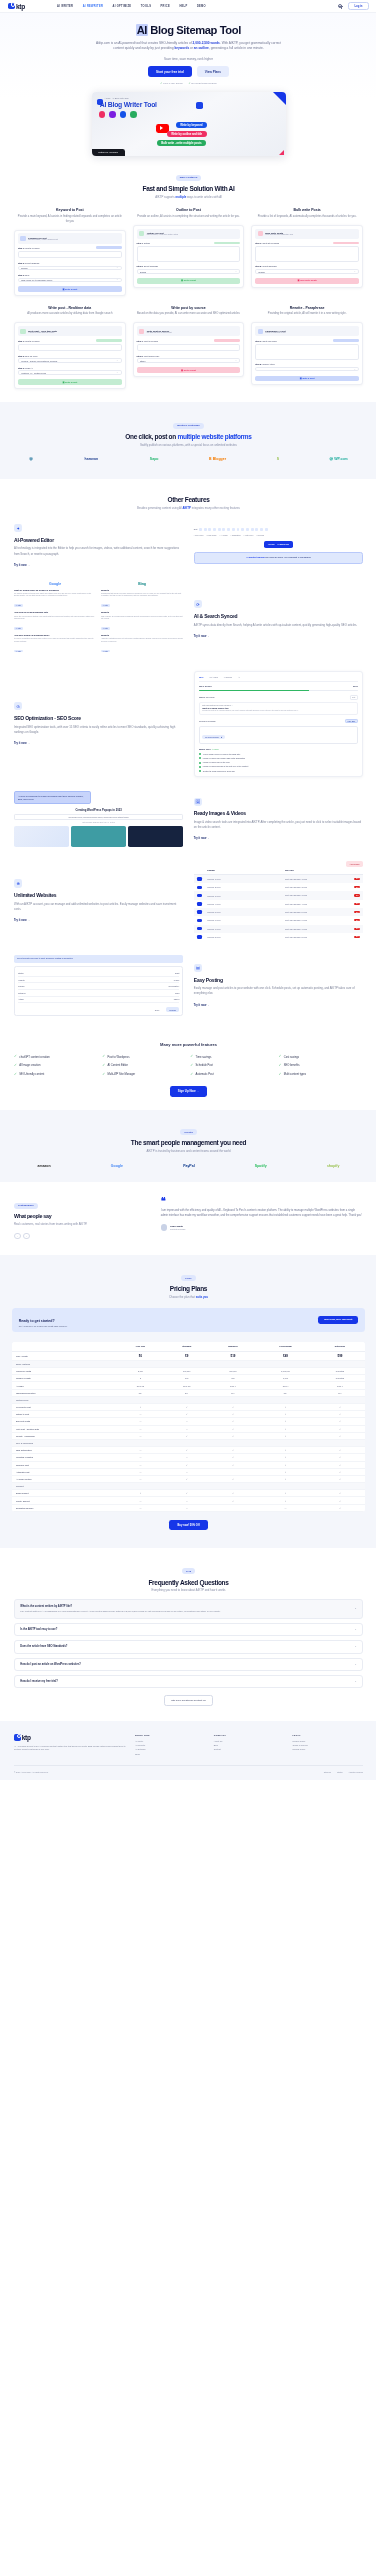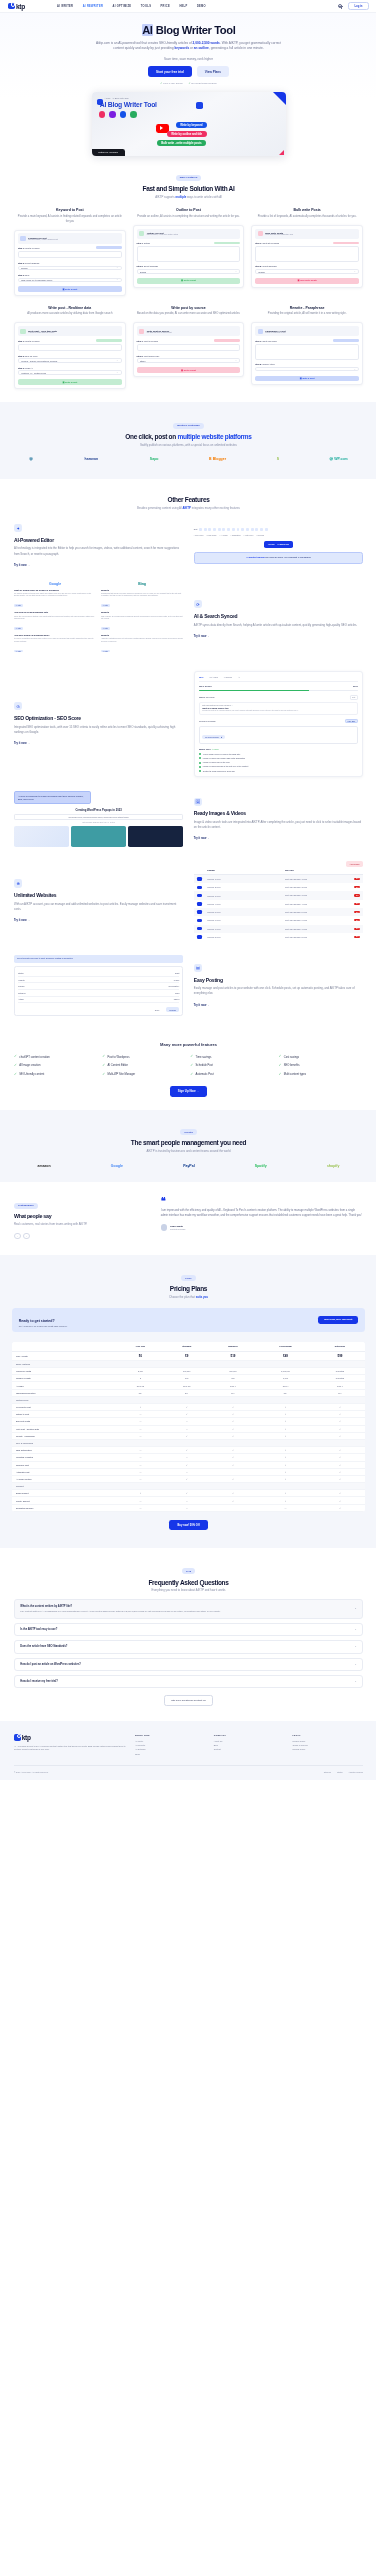--- a/index.html
+++ b/index.html
@@ -269,21 +269,21 @@
       <a>HELP</a>
       <a>DEMO</a>
     </nav>
     <div class="hdr-right">
       <span class="globe"></span>
       <button class="login-btn">Log in</button>
     </div>
   </div>
 
   <section class="hero">
-    <h1><span class="hl">AI</span><span> Blog Writer Tool</span></h1>
+    <h1><span class="hl">AI</span><span> Blog Sitemap Tool</span></h1>
     <p class="lead">
       <span>Aiktp.com is an AI-powered tool that creates SEO-friendly articles of </span><b>2,000-2,500 words</b><span>. With AIKTP, you get grammatically correct content quickly and easily by just providing </span><b>keywords</b><span> or </span><b>an outline</b><span>, generating a full article in one minute.</span>
     </p>
     <p class="sub">Save time, save money, rank higher</p>
     <div class="hero-cta">
       <button class="btn-primary">Start your free trial</button>
       <button class="btn-ghost">View Plans</button>
     </div>
     <div class="hero-notes">
       <span><b>✓</b> <span>Free 7-day Demo</span></span>

